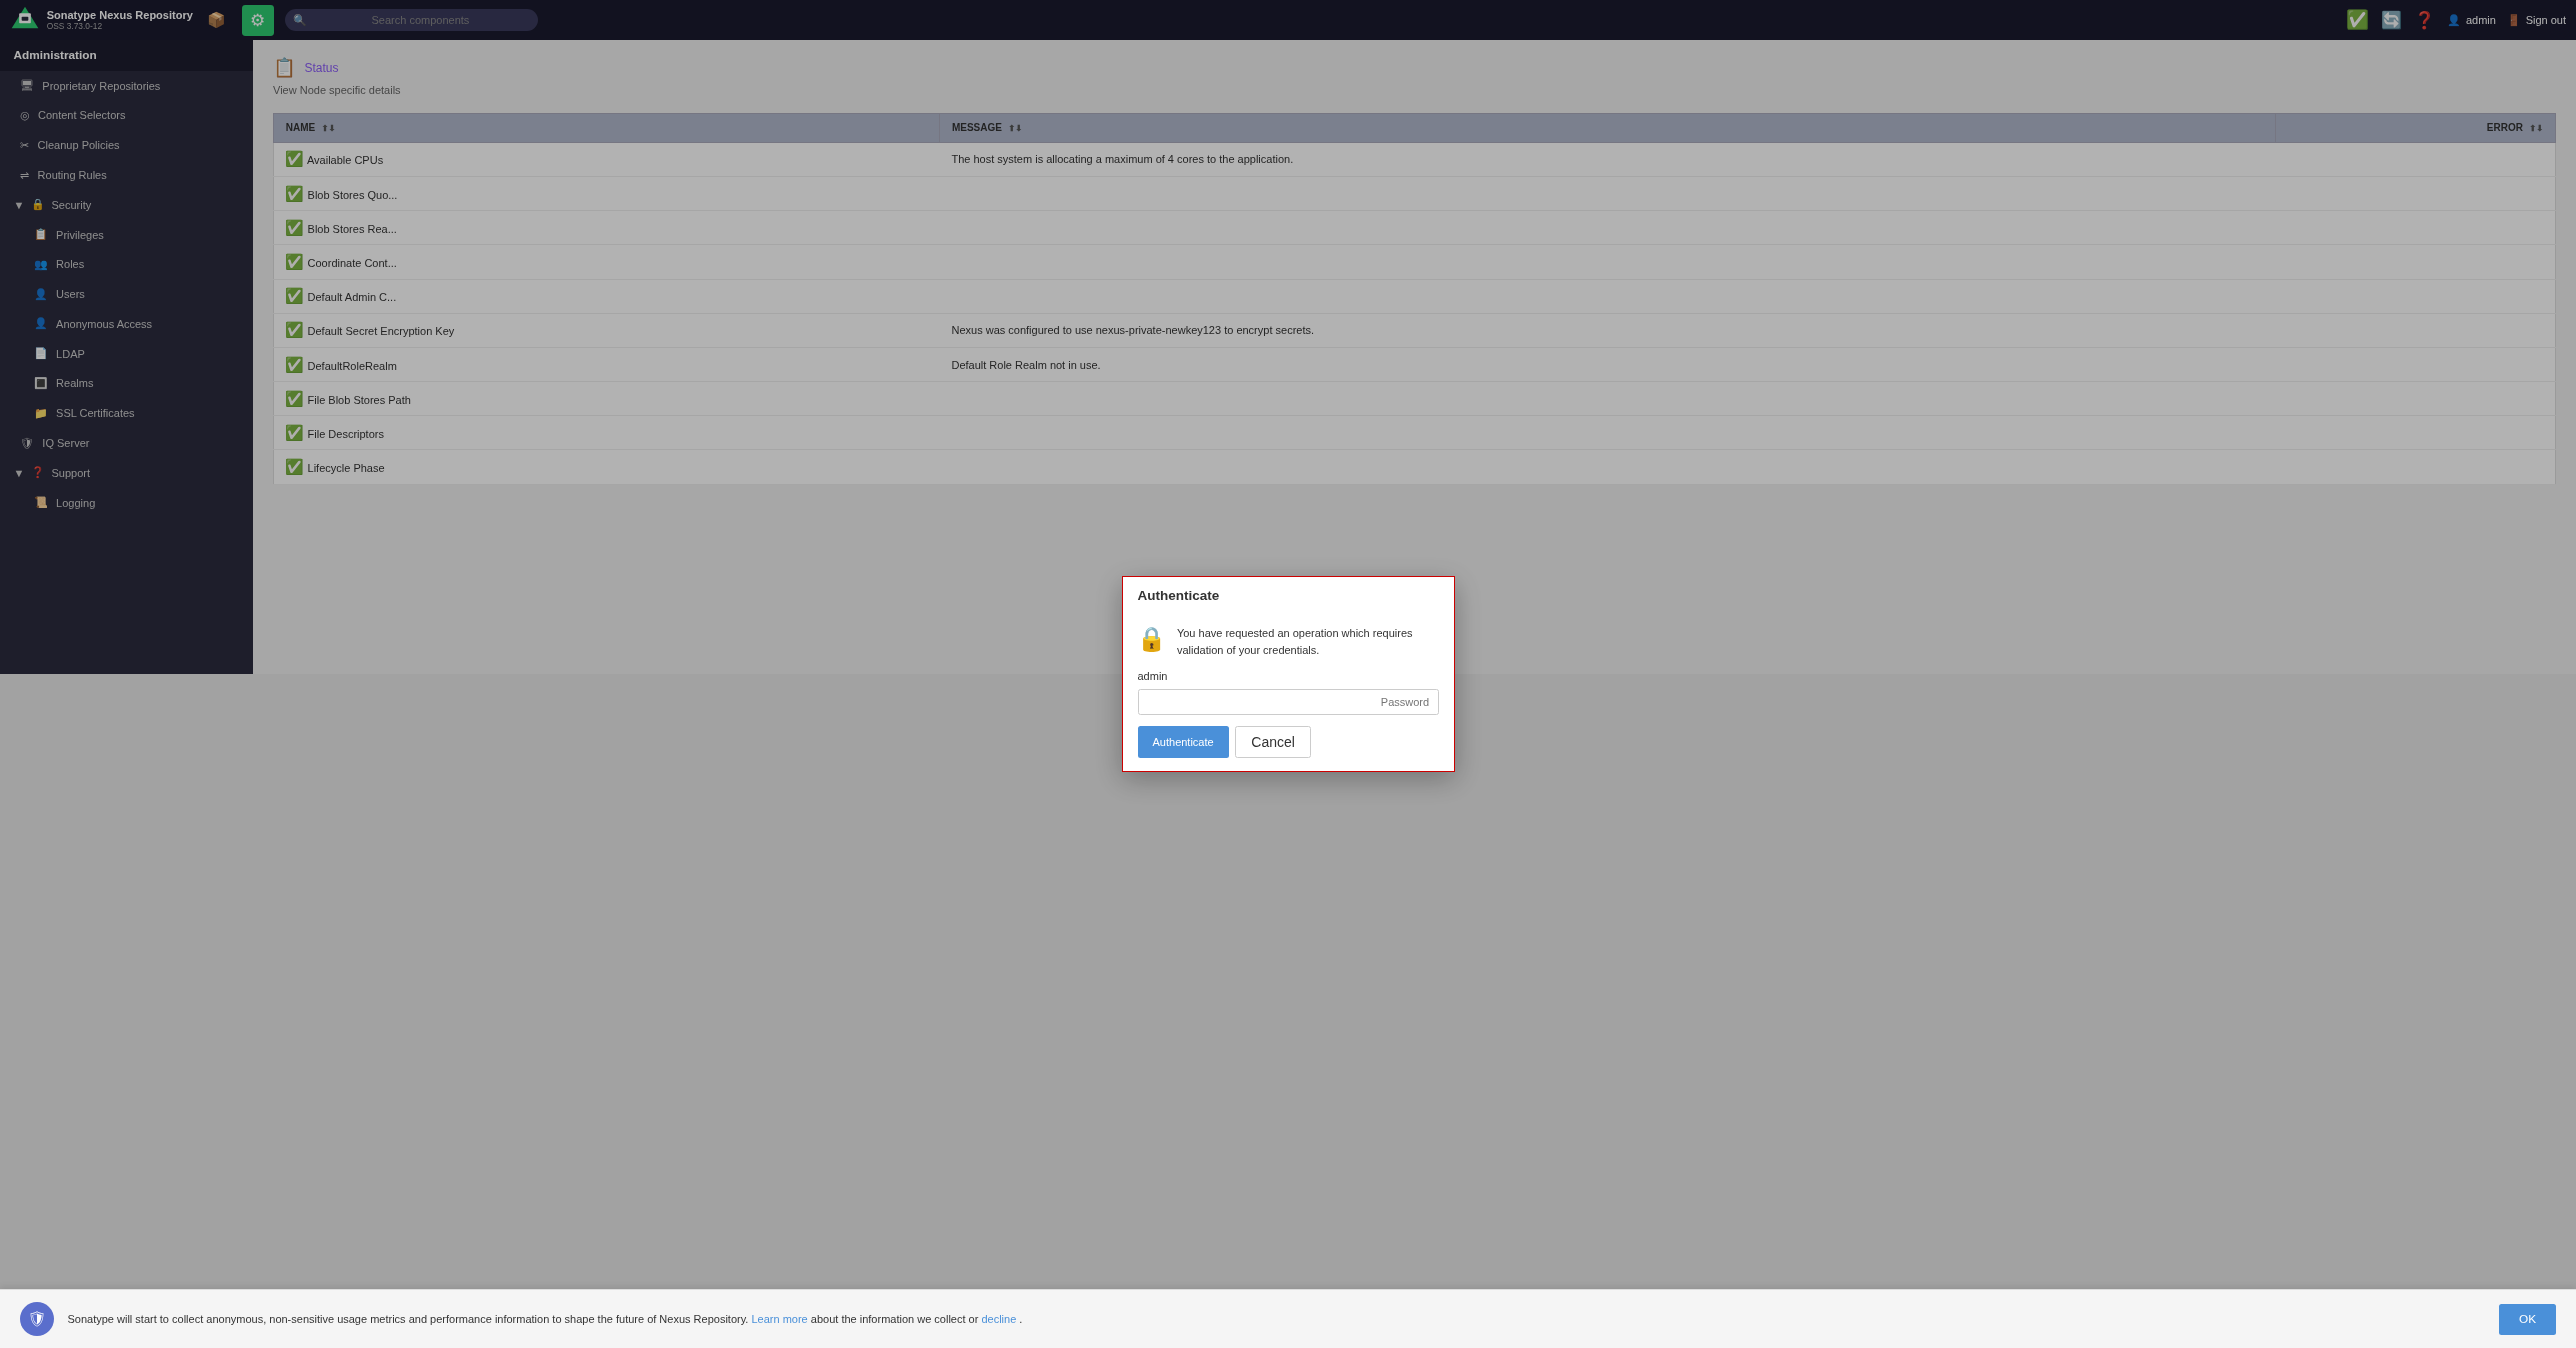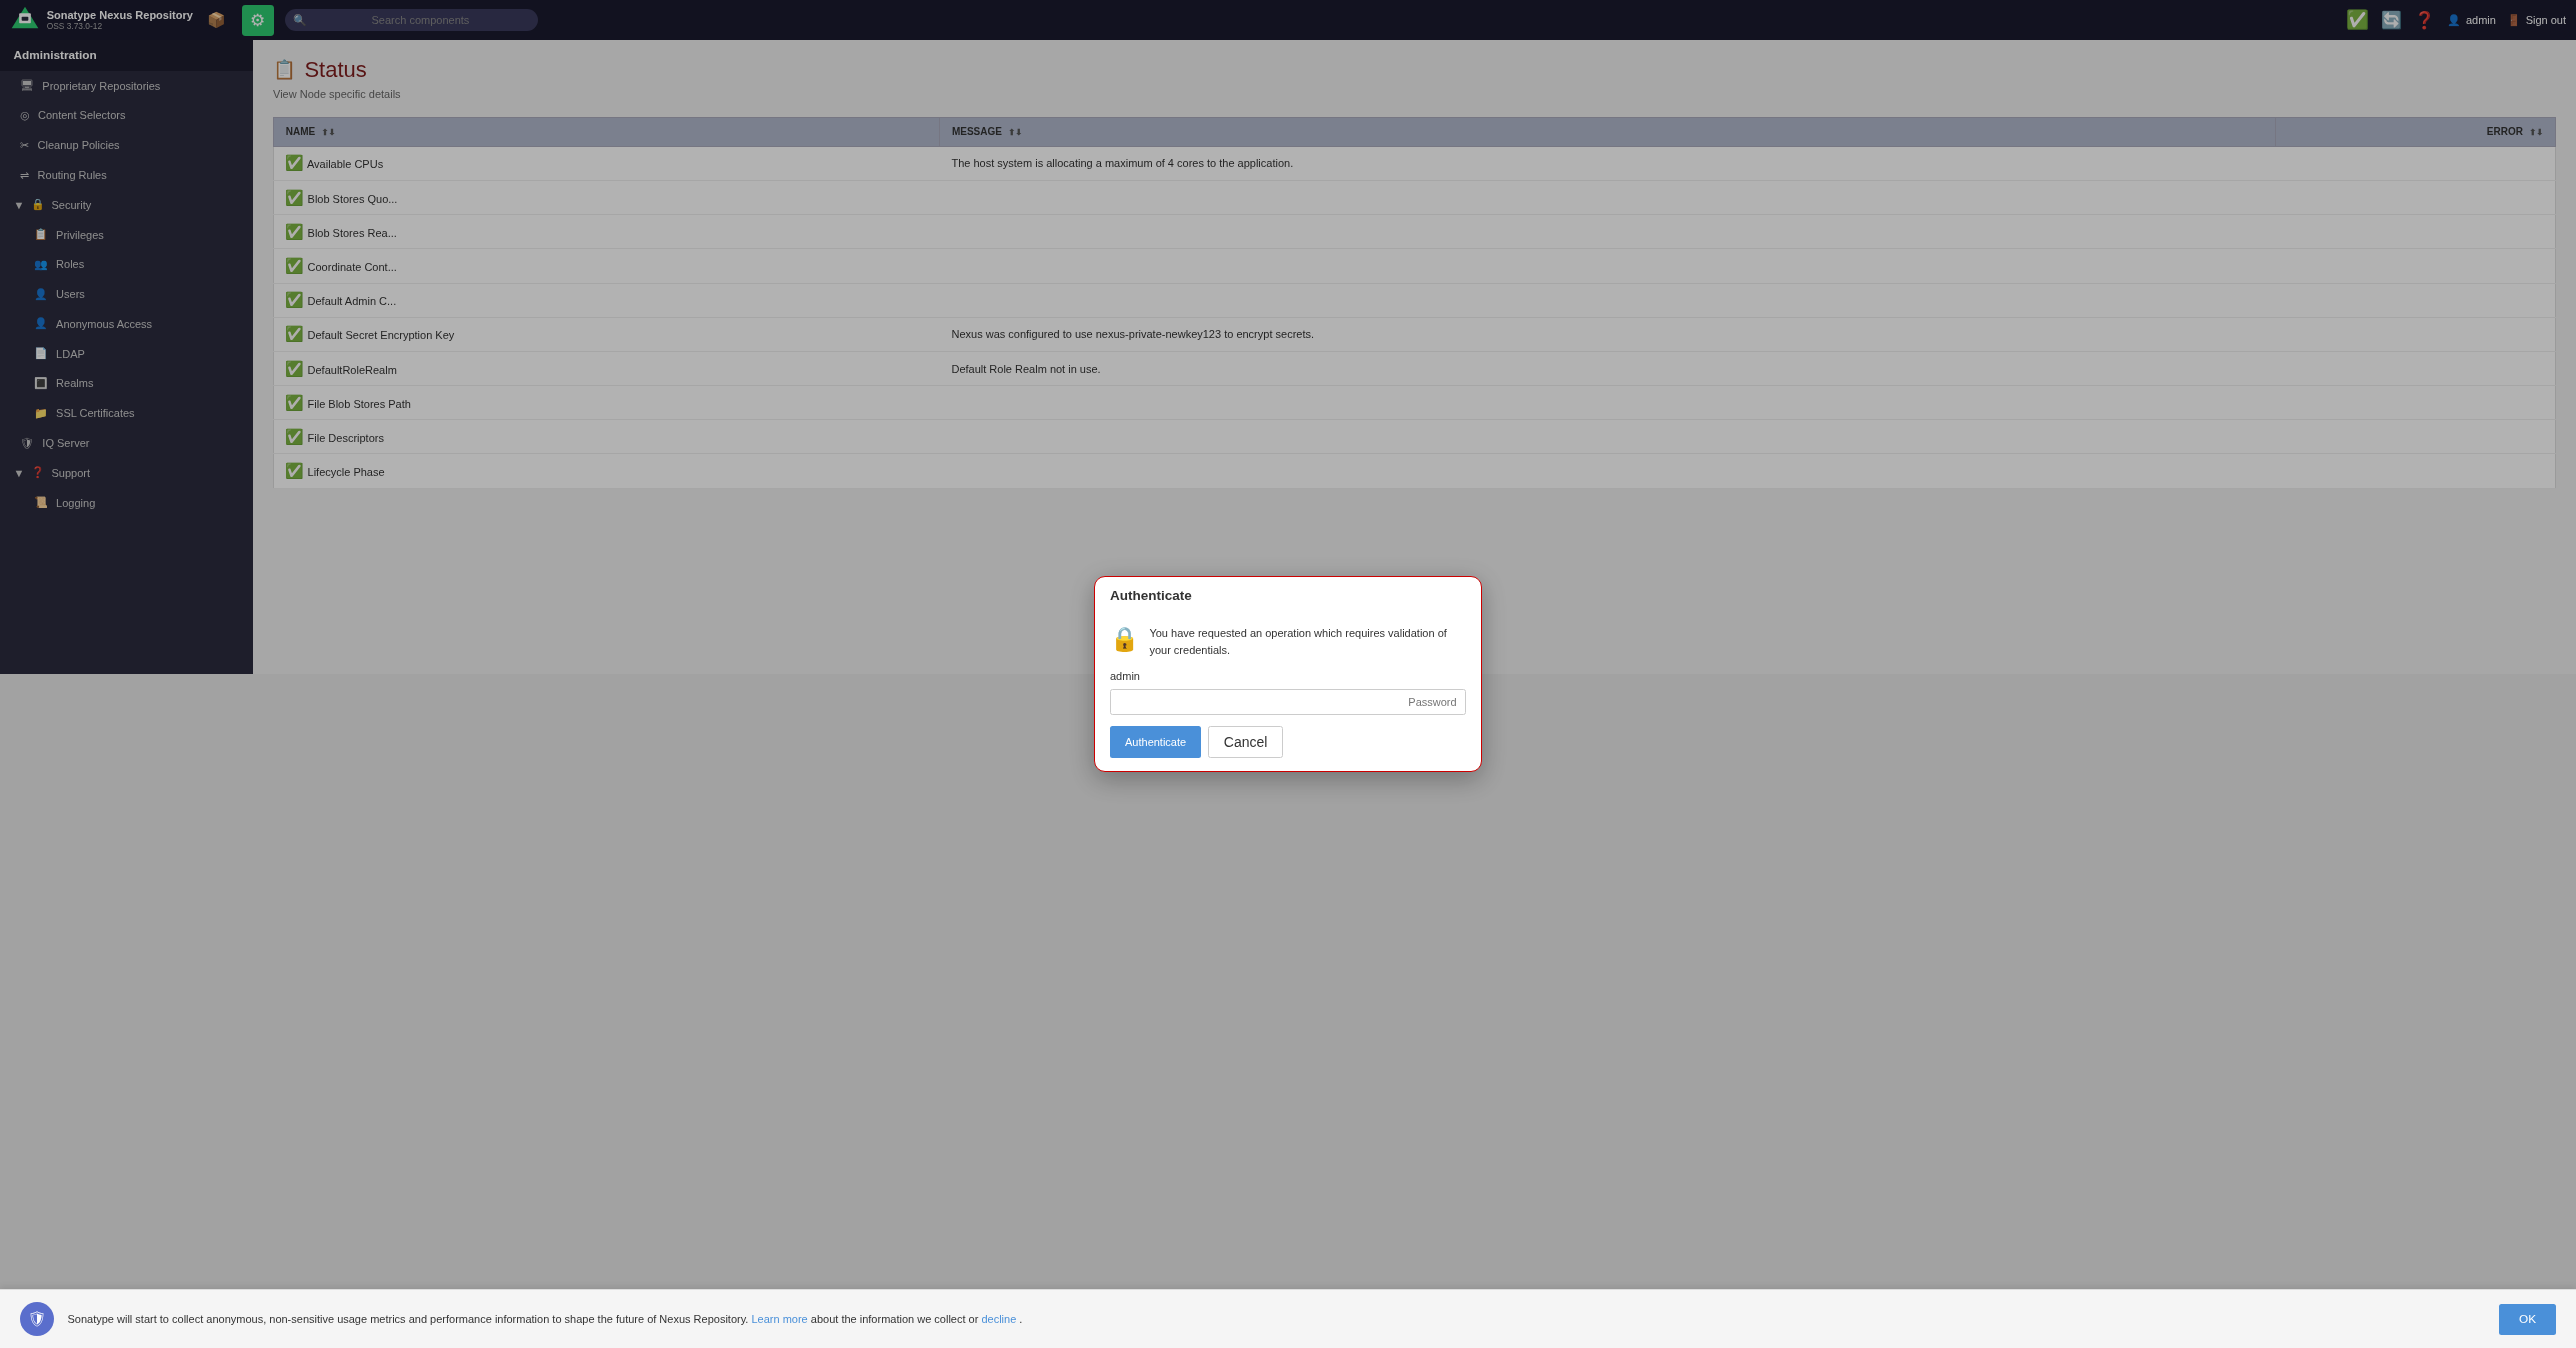--- a/index.html
+++ b/index.html
@@ -32,33 +32,33 @@
 
     
     .sidebar { width: 253px; background: #2c2c3e; color: #ccc; overflow-y: auto; flex-shrink: 0; position: relative; }
     .sidebar-header { background: #1e1e2e; color: white; padding: 8.4px 13.5px; font-size: 11.8px; font-weight: 600; }
     .sidebar-item { display: flex; align-items: center; gap: 8.4px; padding: 8.4px 13.5px 8.4px 20px; cursor: pointer; font-size: 11px; color: #ccc; }
     .sidebar-section { display: flex; align-items: center; gap: 6.7px; padding: 8.4px 13.5px; cursor: pointer; font-size: 11px; color: #ccc; font-weight: 500; }
 
     
     .main { flex: 1; background: #f0f0f0; overflow-y: auto; padding: 17px 20px; position: relative; }
     .page-header { display: flex; align-items: center; gap: 8.4px; margin-bottom: 5px; }
-    .page-title { font-size: 22px; font-weight: 400; color: #7f1d1d; }
+    .page-title { font-size: 12px; font-weight: 400; color: #8b5cf6; }
     .page-subtitle { font-size: 11px; color: #666; margin-bottom: 17px; }
 
     
     .status-table { width: 100%; border-collapse: collapse; background: white; border: 0.8px solid #ddd; }
     .status-table th { background: #b0b8cc; padding: 8.4px 11.8px; text-align: left; font-size: 10px; font-weight: 600; color: #333; border: 0.8px solid #aab; }
     .status-table td { padding: 7.6px 11.8px; border-bottom: 0.8px solid #eee; font-size: 11px; color: #333; }
     .check-icon { color: #2ecc71; font-size: 15px; }
     .sort-arrows { font-size: 8.4px; color: #555; margin-left: 3.4px; }
 
     
     .modal-overlay { position: fixed; top: 0; left: 0; right: 0; bottom: 0; background: rgba(0,0,0,0.3); z-index: 200; display: flex; align-items: center; justify-content: center; }
-    .modal { background: white; border: 1.7px solid #cc0000; border-radius: 11px; width: 388px; padding: 0; box-shadow: 0 6.7px 27px rgba(0,0,0,0.3); }
+    .modal { background: white; border: 1.7px solid #cc0000; border-radius: 0; width: 333px; padding: 0; box-shadow: 0 6.7px 27px rgba(0,0,0,0.3); }
     .modal-title { padding: 11.8px 15px 8.4px; font-size: 13.5px; font-weight: 600; color: #333; border-bottom: none; }
     .modal-body { padding: 13.5px 15px; }
     .modal-msg { display: flex; align-items: flex-start; gap: 10px; margin-bottom: 11.8px; }
     .lock-icon { font-size: 23.6px; }
     .modal-msg-text { font-size: 11px; color: #333; line-height: 1.5; }
     .modal-username { font-size: 11px; color: #333; margin-bottom: 6.7px; }
     .modal-input { width: 100%; padding: 5.9px 8.4px; border: 0.8px solid #ccc; border-radius: 2.5px; font-size: 11px; outline: none; margin-bottom: 11.8px; text-align: right; }
     .modal-actions { display: flex; gap: 6.7px; }
     .btn-primary { background: #4a90d9; color: white; border: none; padding: 6.7px 15px; border-radius: 2.5px; cursor: pointer; font-size: 11px; font-weight: 500; }
     .btn-secondary { background: white; color: #333; border: 0.8px solid #ccc; padding: 6.7px 15px; border-radius: 2.5px; cursor: pointer; font-size: 14px; }

